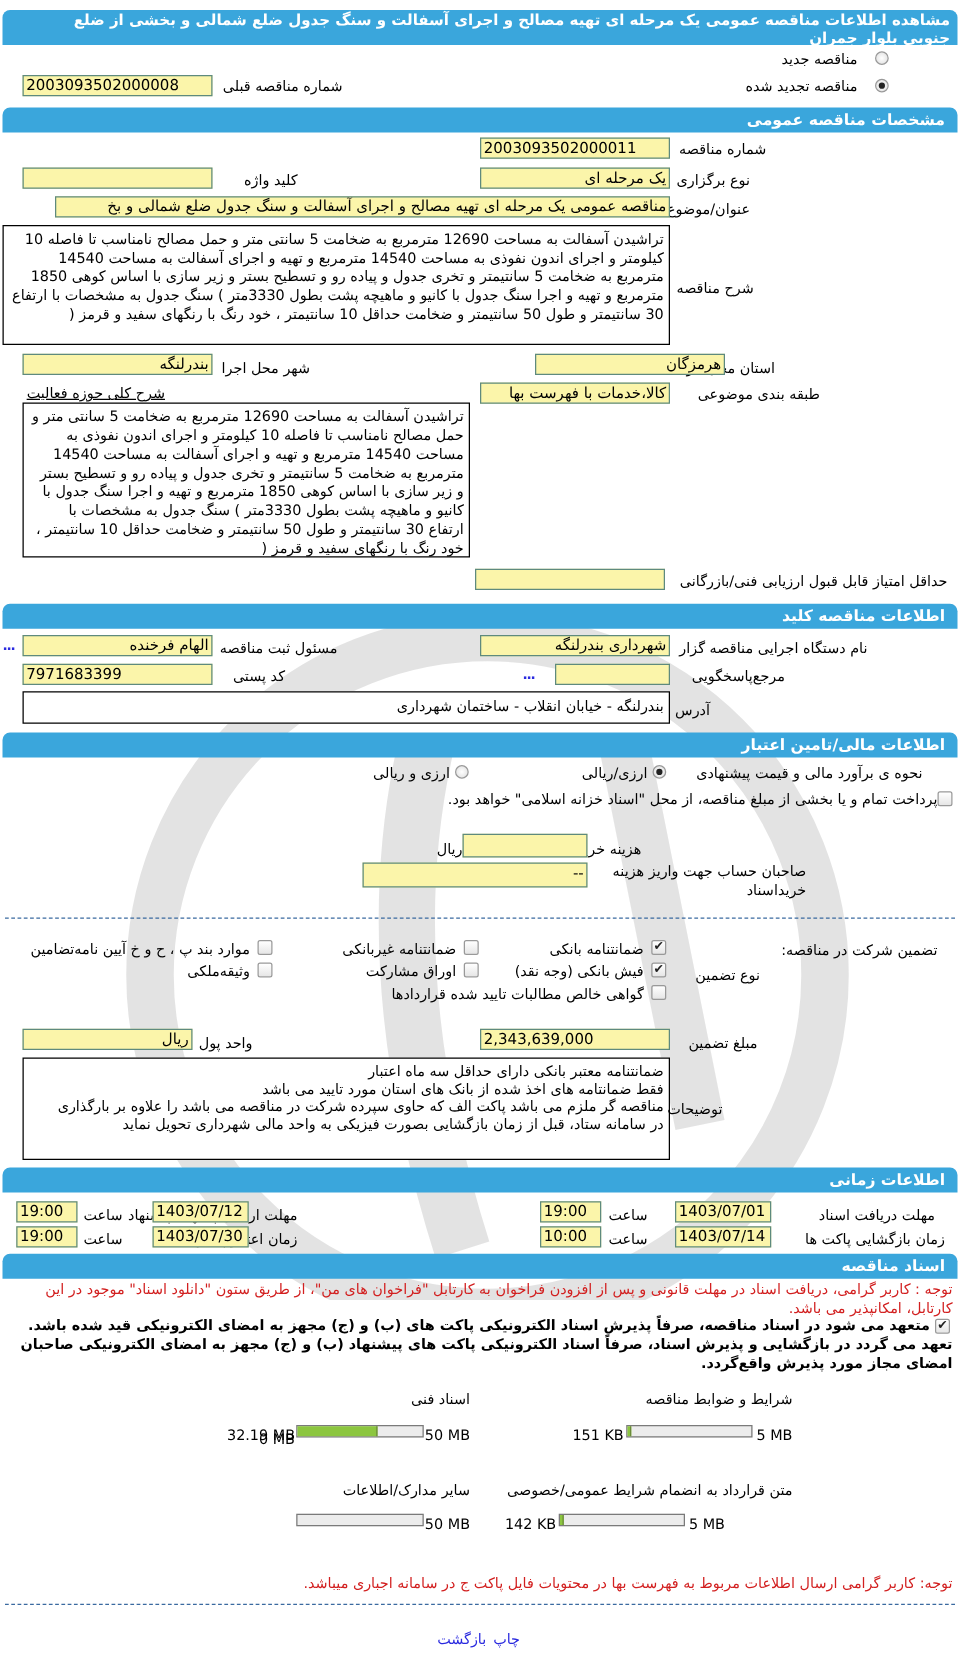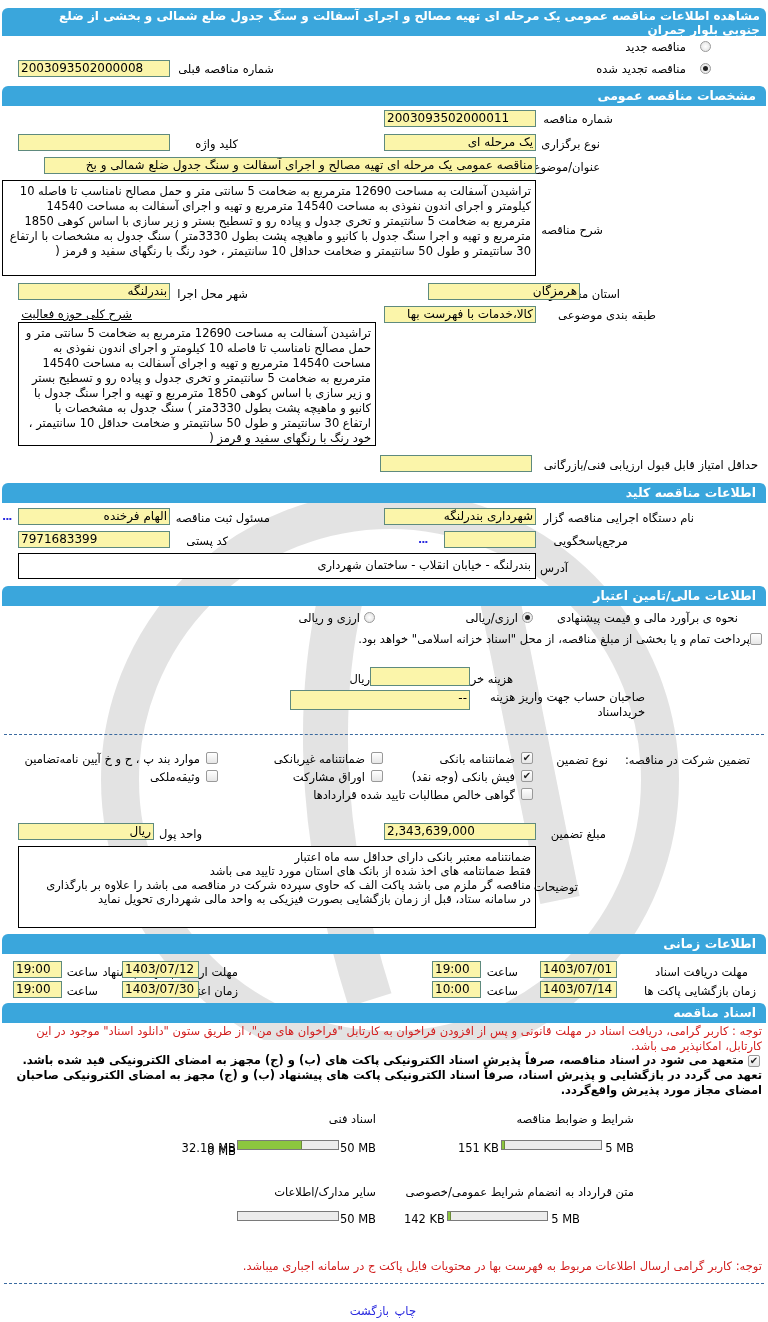--- a/index.html
+++ b/index.html
@@ -106,21 +106,21 @@
 <div class="lbl" style="right:255px;top:671px;">هزینه خرید اسناد</div>
 <div class="inp" style="left:370px;top:667px;width:100px;height:19px;"></div>
 <div class="lbl" style="right:398px;top:671px;">ریال</div>
 
 <div class="lbl" style="right:123px;top:690px;width:170px;white-space:normal;line-height:15px;">صاحبان حساب جهت واریز هزینه خریداسناد</div>
 <div class="inp" style="left:290px;top:690px;width:180px;height:20px;">--</div>
 
 <div class="dash" style="top:734px;"></div>
 
 <div class="lbl" style="right:18px;top:752px;">تضمین شرکت در مناقصه:</div>
-<div class="lbl" style="right:160px;top:752px;">نوع تضمین</div>
+<div class="lbl" style="right:160px;top:772px;">نوع تضمین</div>
 
 <div class="chk" style="left:521px;top:752px;">✔</div>
 <div class="lbl" style="right:253px;top:751px;">ضمانتنامه بانکی</div>
 <div class="chk" style="left:371px;top:752px;"></div>
 <div class="lbl" style="right:403px;top:751px;">ضمانتنامه غیربانکی</div>
 <div class="chk" style="left:206px;top:752px;"></div>
 <div class="lbl" style="right:568px;top:751px;">موارد بند پ ، ح و خ آیین نامه‌تضامین</div>
 
 <div class="chk" style="left:521px;top:770px;">✔</div>
 <div class="lbl" style="right:253px;top:769px;">فیش بانکی (وجه نقد)</div>

